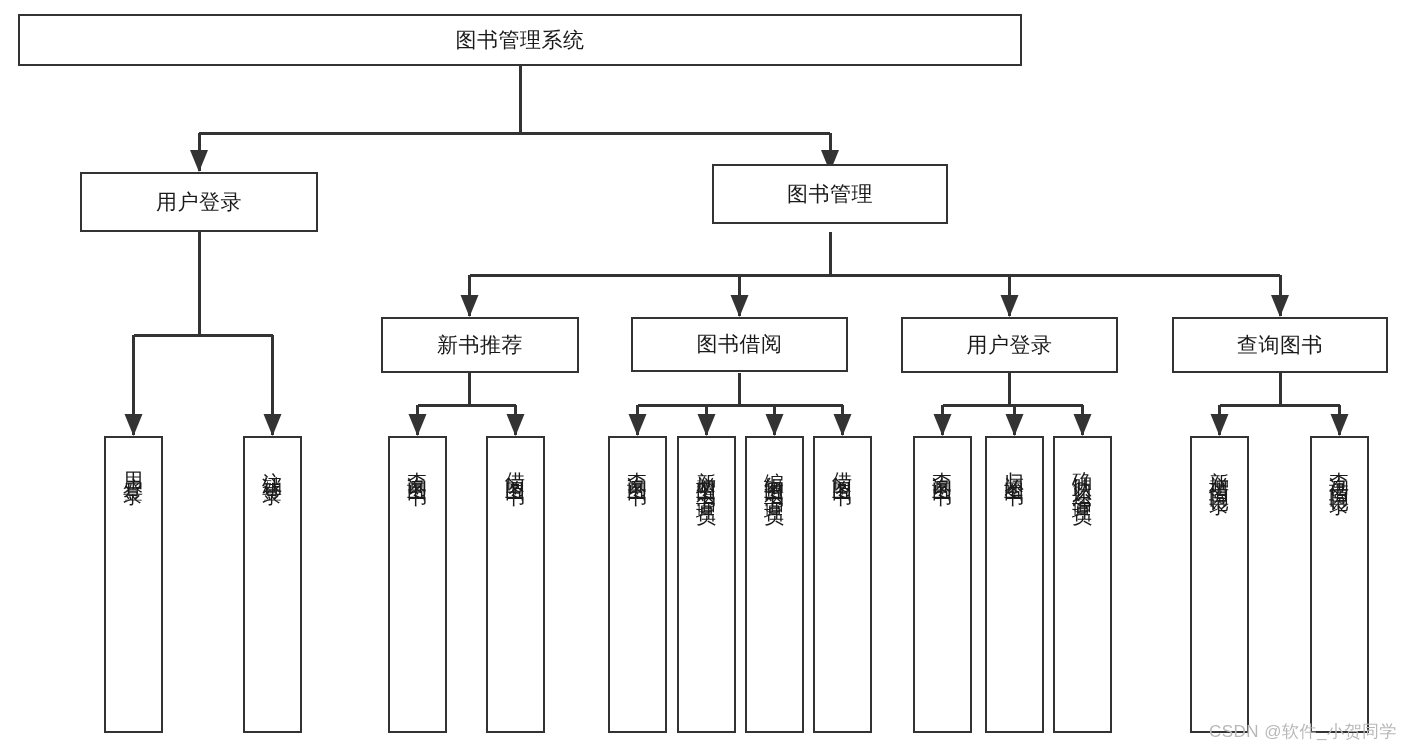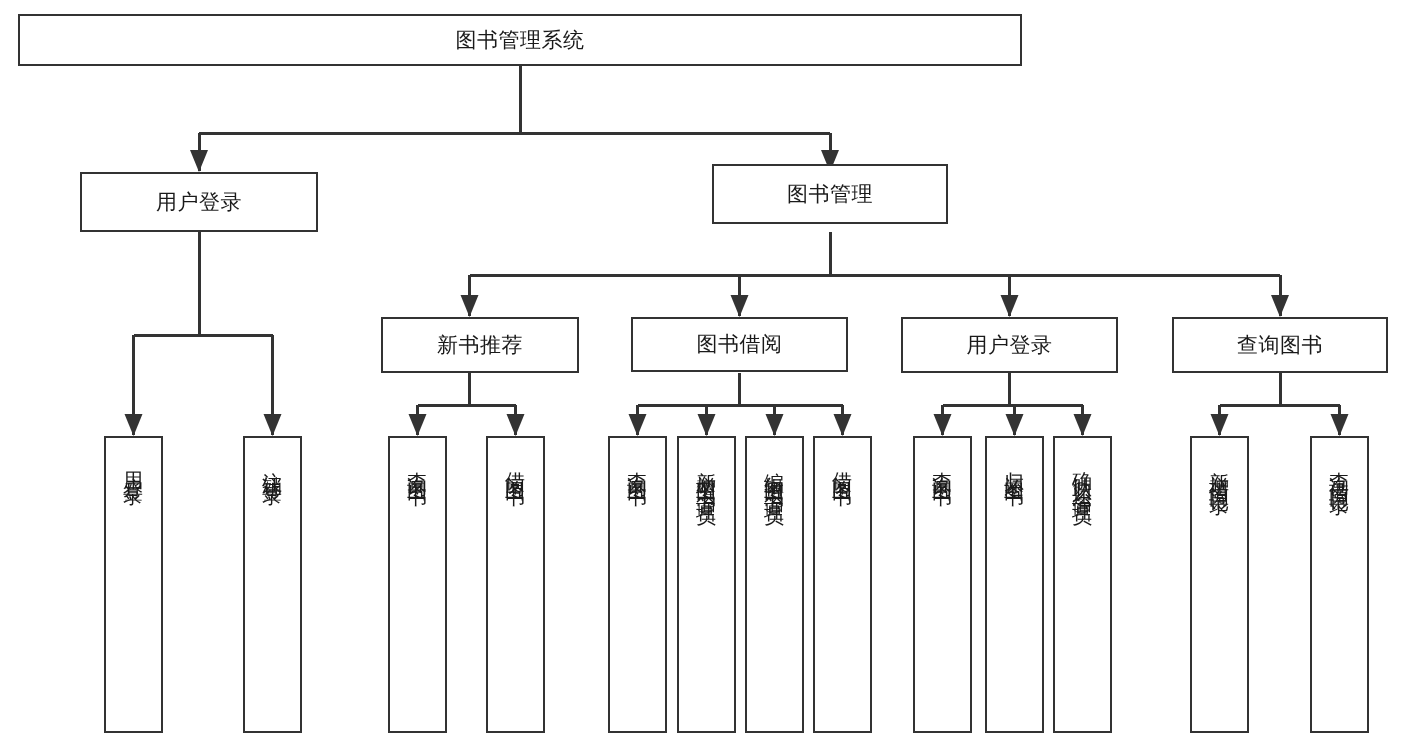--- a/index.html
+++ b/index.html
@@ -186,13 +186,14 @@
         <span class="label">确认归还（管理员）</span>
       </div>
       <div class="node vertical" style="left: 1190px; top: 436px; width: 59px; height: 297px;">
         <span class="label">新增借阅记录</span>
       </div>
       <div class="node vertical" style="left: 1310px; top: 436px; width: 59px; height: 297px;">
         <span class="label">查询借阅记录</span>
       </div>
     </div>
 
+  <div id="watermark">CSDN @软件_小贺同学</div>
 </div>
 
 </body></html>

